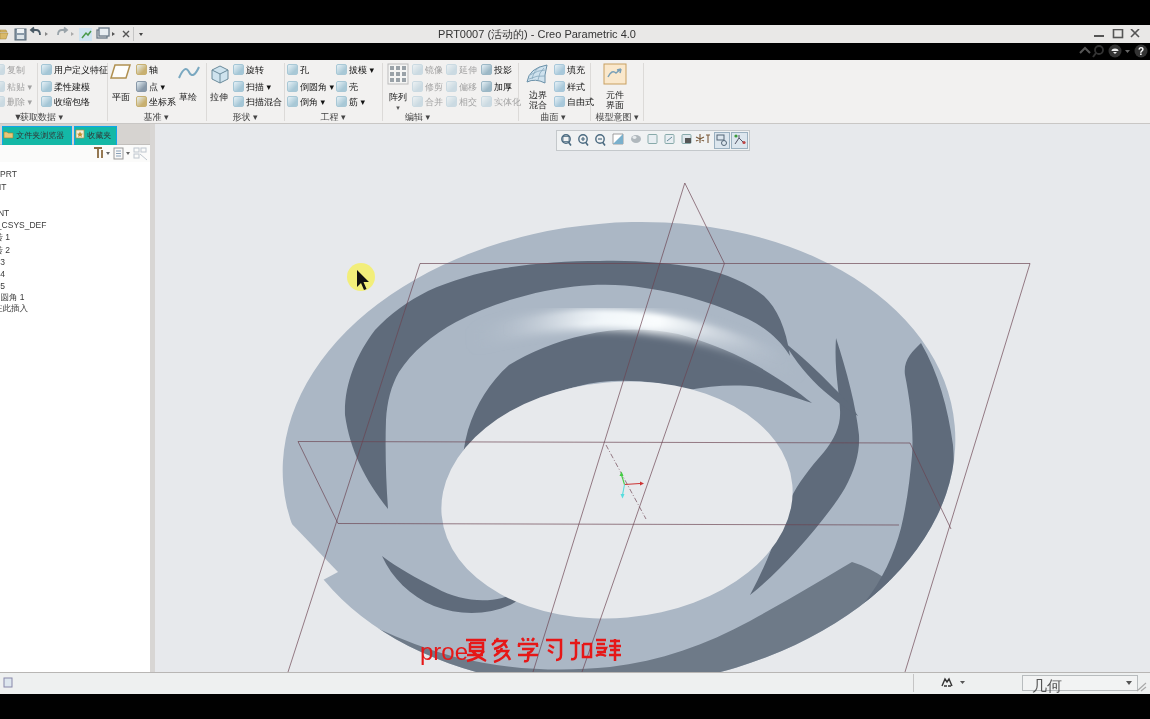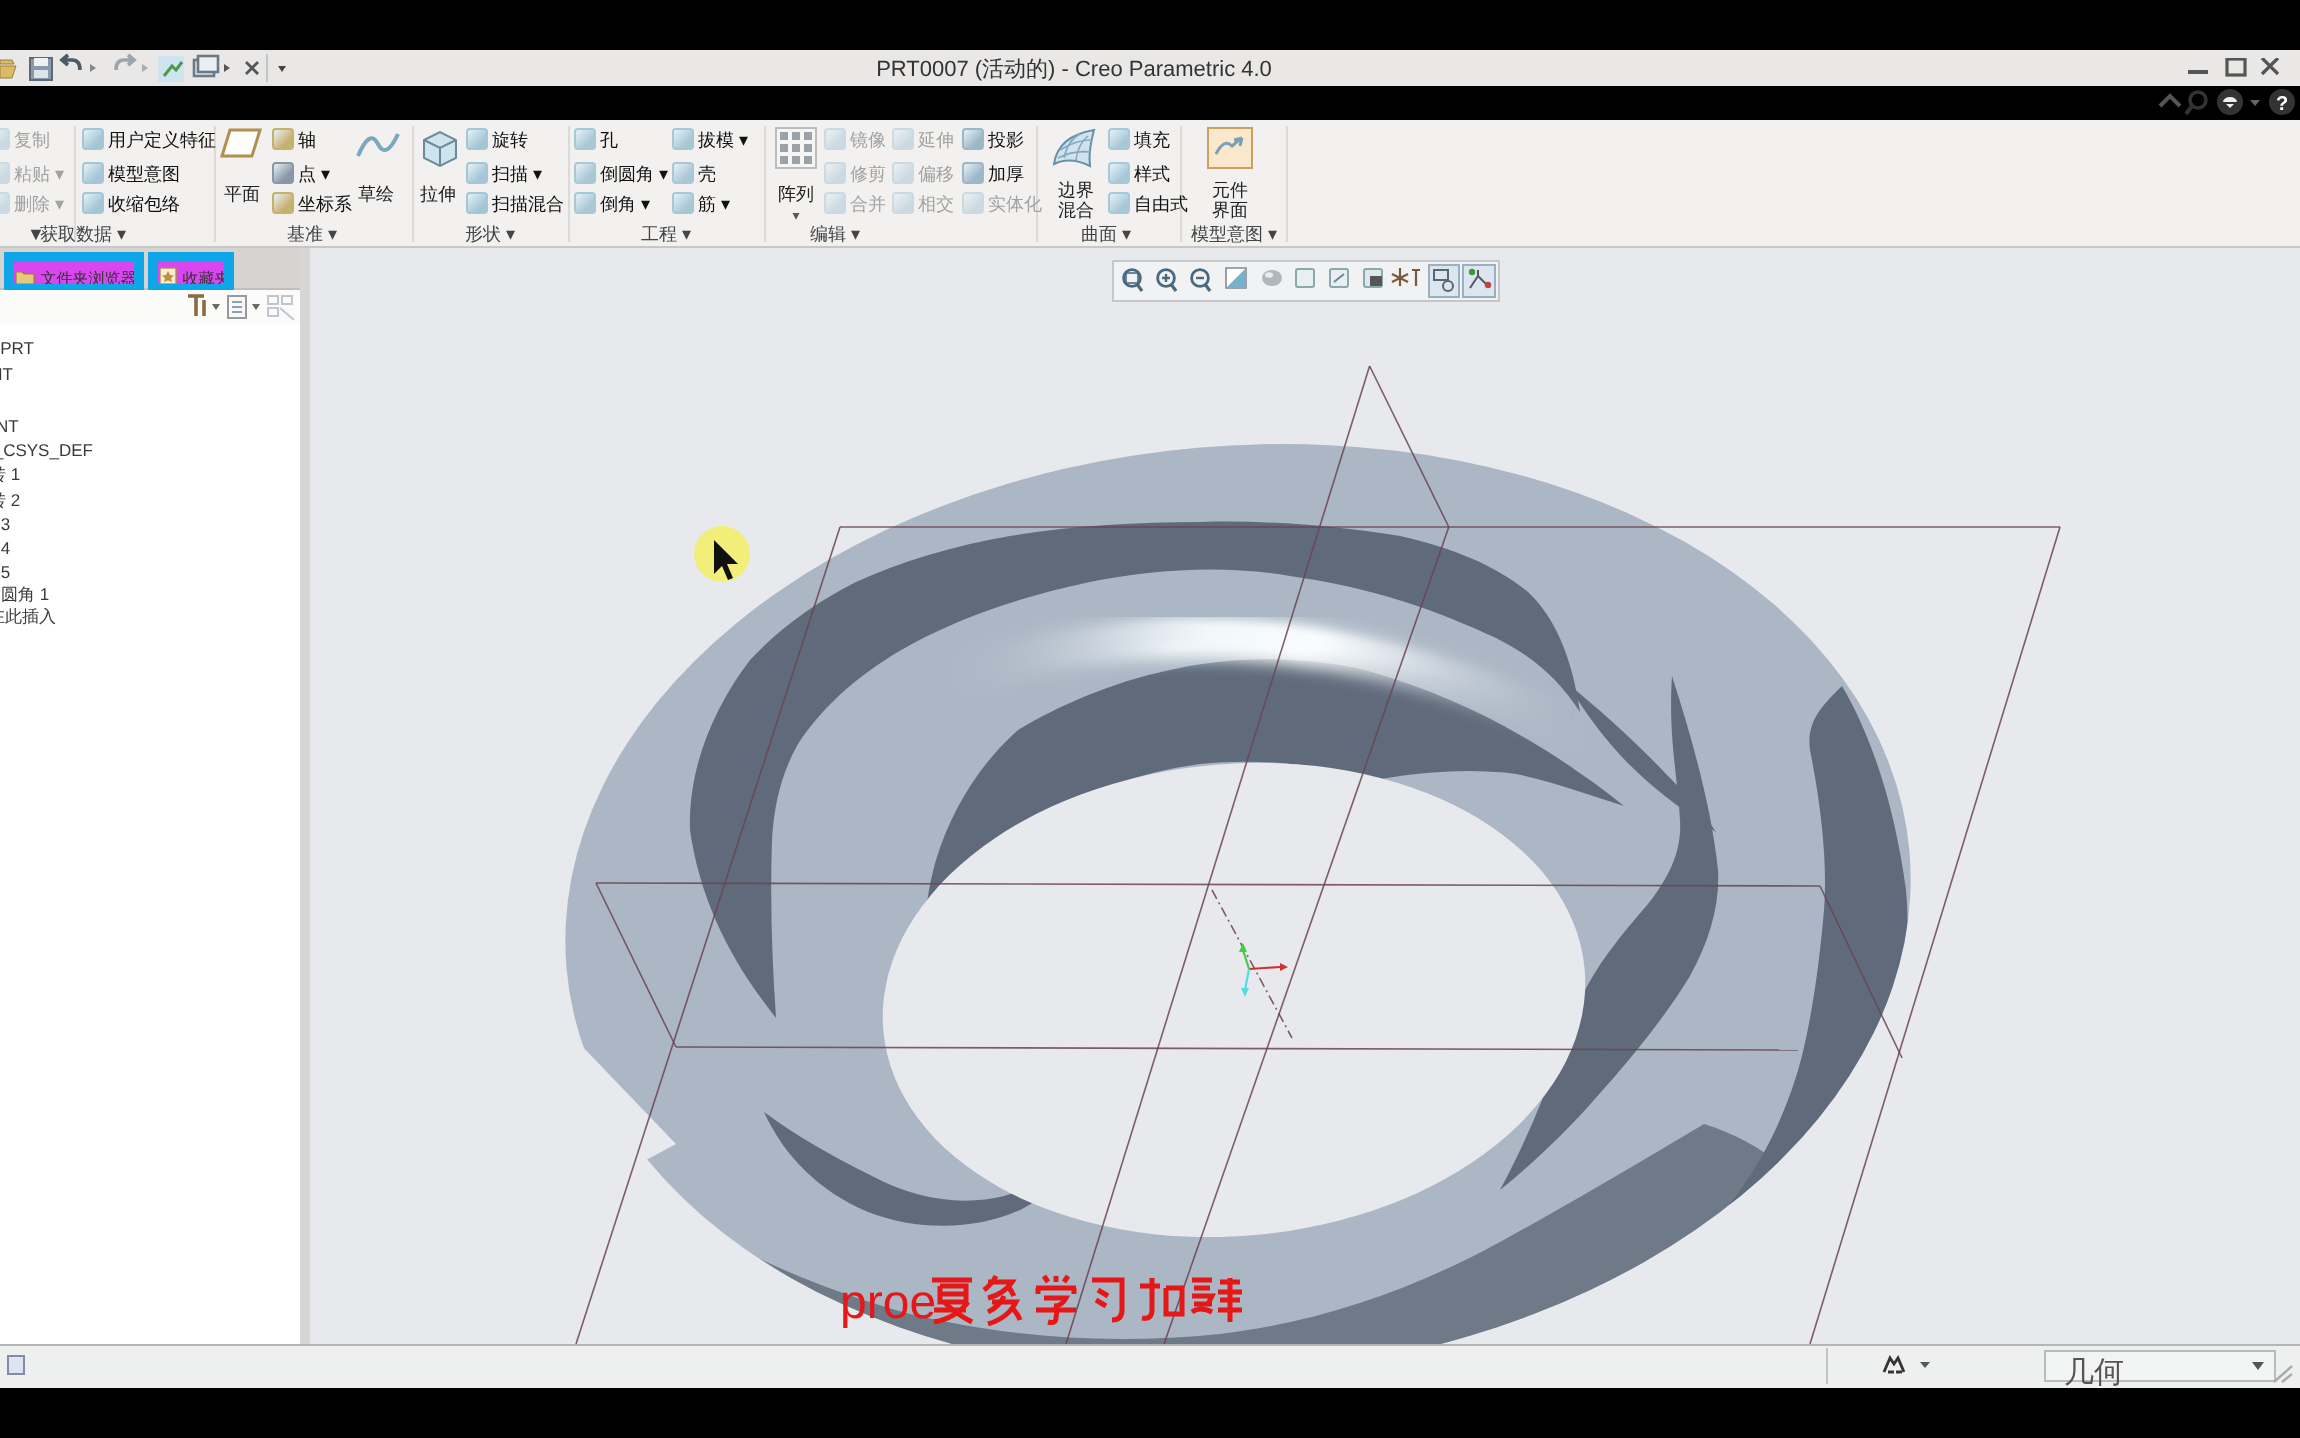--- a/index.html
+++ b/index.html
@@ -5,21 +5,21 @@
 html,body{width:1150px;height:719px;background:#000;font-family:"Liberation Sans",sans-serif;overflow:hidden}
 .a{position:absolute}
 .tab{position:absolute;top:1px;height:16px;line-height:16px;font-size:10px;color:#3a3a3a;text-align:center;letter-spacing:1px}
 .tab.active{background:#fbfbfa;color:#222;border:1px solid #c8c6c4;border-bottom:none}
 .gsep{position:absolute;top:3px;width:1px;height:58px;background:#dcdad8}
 .glabel{position:absolute;top:51px;height:12px;line-height:12px;font-size:9px;color:#444;white-space:nowrap}
 .rtxt{position:absolute;height:12px;line-height:12px;font-size:9px;color:#111;white-space:nowrap}
 .grey{color:#a2a2a2}
 .bigtxt{position:absolute;text-align:center;font-size:9px;color:#222;line-height:10px;white-space:nowrap}
 .ti{position:absolute;font-size:8.5px;color:#3a3a3a;white-space:nowrap;height:12px;line-height:12px}
-.ptab{position:absolute;top:2px;height:21px;background:#d946ef;border:5px solid #0ea5e9;font-size:8px;color:#333;line-height:17px;white-space:nowrap;overflow:hidden}
+.ptab{position:absolute;top:2px;height:21px;background:#14b8a6;border:1px solid #0ea5e9;font-size:8px;color:#333;line-height:17px;white-space:nowrap;overflow:hidden}
 </style></head><body>
 <div style="position:relative;width:1150px;height:719px;background:#000;overflow:hidden">
 
 <div class="a" style="left:0;top:25px;width:1150px;height:18px;background:#e9e8e7"></div>
 <div class="a" style="left:-38px;top:27px;width:1150px;text-align:center;font-size:11px;color:#333">PRT0007 (活动的) - Creo Parametric 4.0</div>
 <svg class="a" style="left:1093px;top:29px" width="52" height="10" viewBox="0 0 52 10">
       <rect x="1" y="6" width="10" height="2" fill="#555"></rect>
       <rect x="20.5" y="0.5" width="9" height="8" fill="none" stroke="#555" stroke-width="1.6"></rect>
       <path d="M38 0 L46 8 M46 0 L38 8" stroke="#555" stroke-width="1.6"></path>
     </svg>
@@ -71,21 +71,21 @@
       <div class="glabel" style="left:572px;width:90px;text-align:center">模型意图 ▾</div>
       <div class="a" style="left:-6px;top:4px;width:11px;height:11px;background:linear-gradient(135deg,#e8f2f7 0%,#9cc0d2 70%);border:1px solid #9cc0d2;border-radius:2px;opacity:0.45"></div>
       <div class="rtxt grey" style="left:7px;top:4px">复制</div>
       <div class="a" style="left:-6px;top:21px;width:11px;height:11px;background:linear-gradient(135deg,#e8f2f7 0%,#9cc0d2 70%);border:1px solid #9cc0d2;border-radius:2px;opacity:0.45"></div>
       <div class="rtxt grey" style="left:7px;top:21px">粘贴 ▾</div>
       <div class="a" style="left:-6px;top:36px;width:11px;height:11px;background:linear-gradient(135deg,#e8f2f7 0%,#9cc0d2 70%);border:1px solid #9cc0d2;border-radius:2px;opacity:0.45"></div>
       <div class="rtxt grey" style="left:7px;top:36px">删除 ▾</div>
       <div class="a" style="left:41px;top:4px;width:11px;height:11px;background:linear-gradient(135deg,#e8f2f7 0%,#a4c6d6 70%);border:1px solid #a4c6d6;border-radius:2px;opacity:1"></div>
       <div class="rtxt" style="left:54px;top:4px">用户定义特征</div>
       <div class="a" style="left:41px;top:21px;width:11px;height:11px;background:linear-gradient(135deg,#e8f2f7 0%,#a4c6d6 70%);border:1px solid #a4c6d6;border-radius:2px;opacity:1"></div>
-      <div class="rtxt" style="left:54px;top:21px">模型意图</div>
+      <div class="rtxt" style="left:54px;top:21px">柔性建模</div>
       <div class="a" style="left:41px;top:36px;width:11px;height:11px;background:linear-gradient(135deg,#e8f2f7 0%,#a4c6d6 70%);border:1px solid #a4c6d6;border-radius:2px;opacity:1"></div>
       <div class="rtxt" style="left:54px;top:36px">收缩包络</div>
       <svg class="a" style="left:109px;top:2px" width="24" height="20" viewBox="0 0 24 20">
         <path d="M6 3 L21 3 L17 16 L2 16 Z" fill="#fdfdfc" stroke="#b09050" stroke-width="1.5"></path>
       </svg>
       <div class="bigtxt" style="left:107px;top:32px;width:28px">平面</div>
       <div class="a" style="left:136px;top:4px;width:11px;height:11px;background:linear-gradient(135deg,#e8f2f7 0%,#c8b070 70%);border:1px solid #c8b070;border-radius:2px;opacity:1"></div>
       <div class="rtxt" style="left:149px;top:4px">轴</div>
       <div class="a" style="left:136px;top:21px;width:11px;height:11px;background:linear-gradient(135deg,#e8f2f7 0%,#8898a8 70%);border:1px solid #8898a8;border-radius:2px;opacity:1"></div>
       <div class="rtxt" style="left:149px;top:21px">点 ▾</div>

